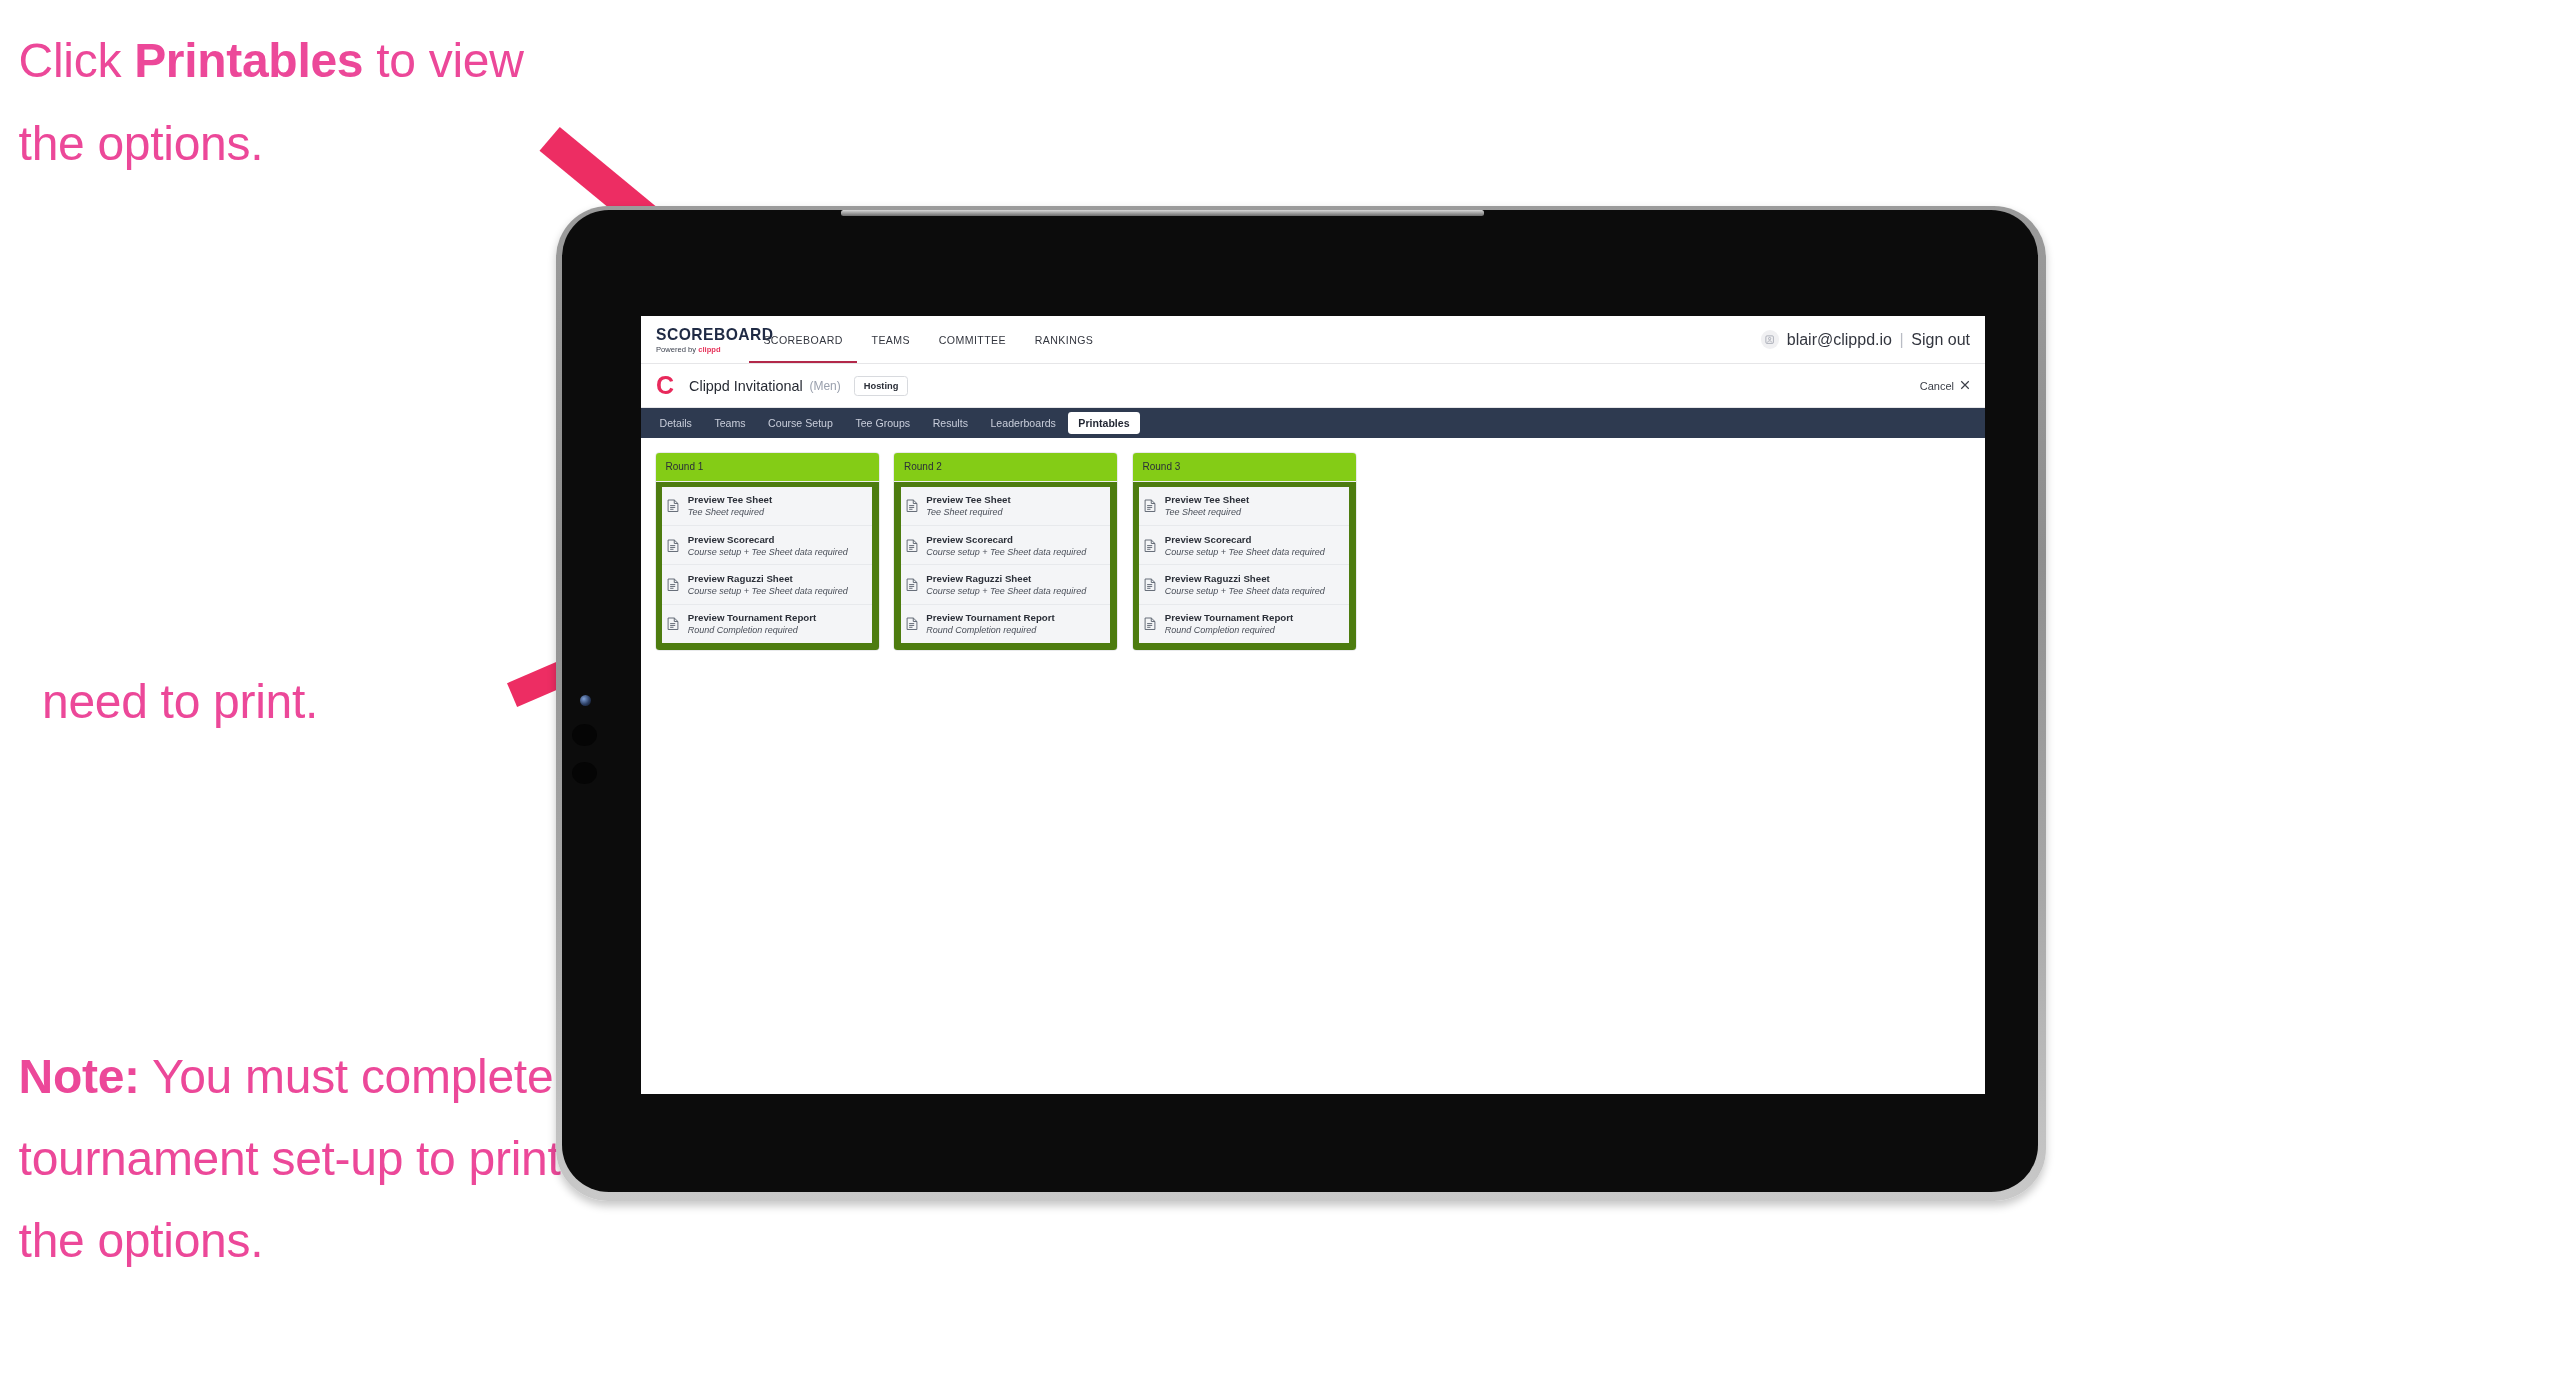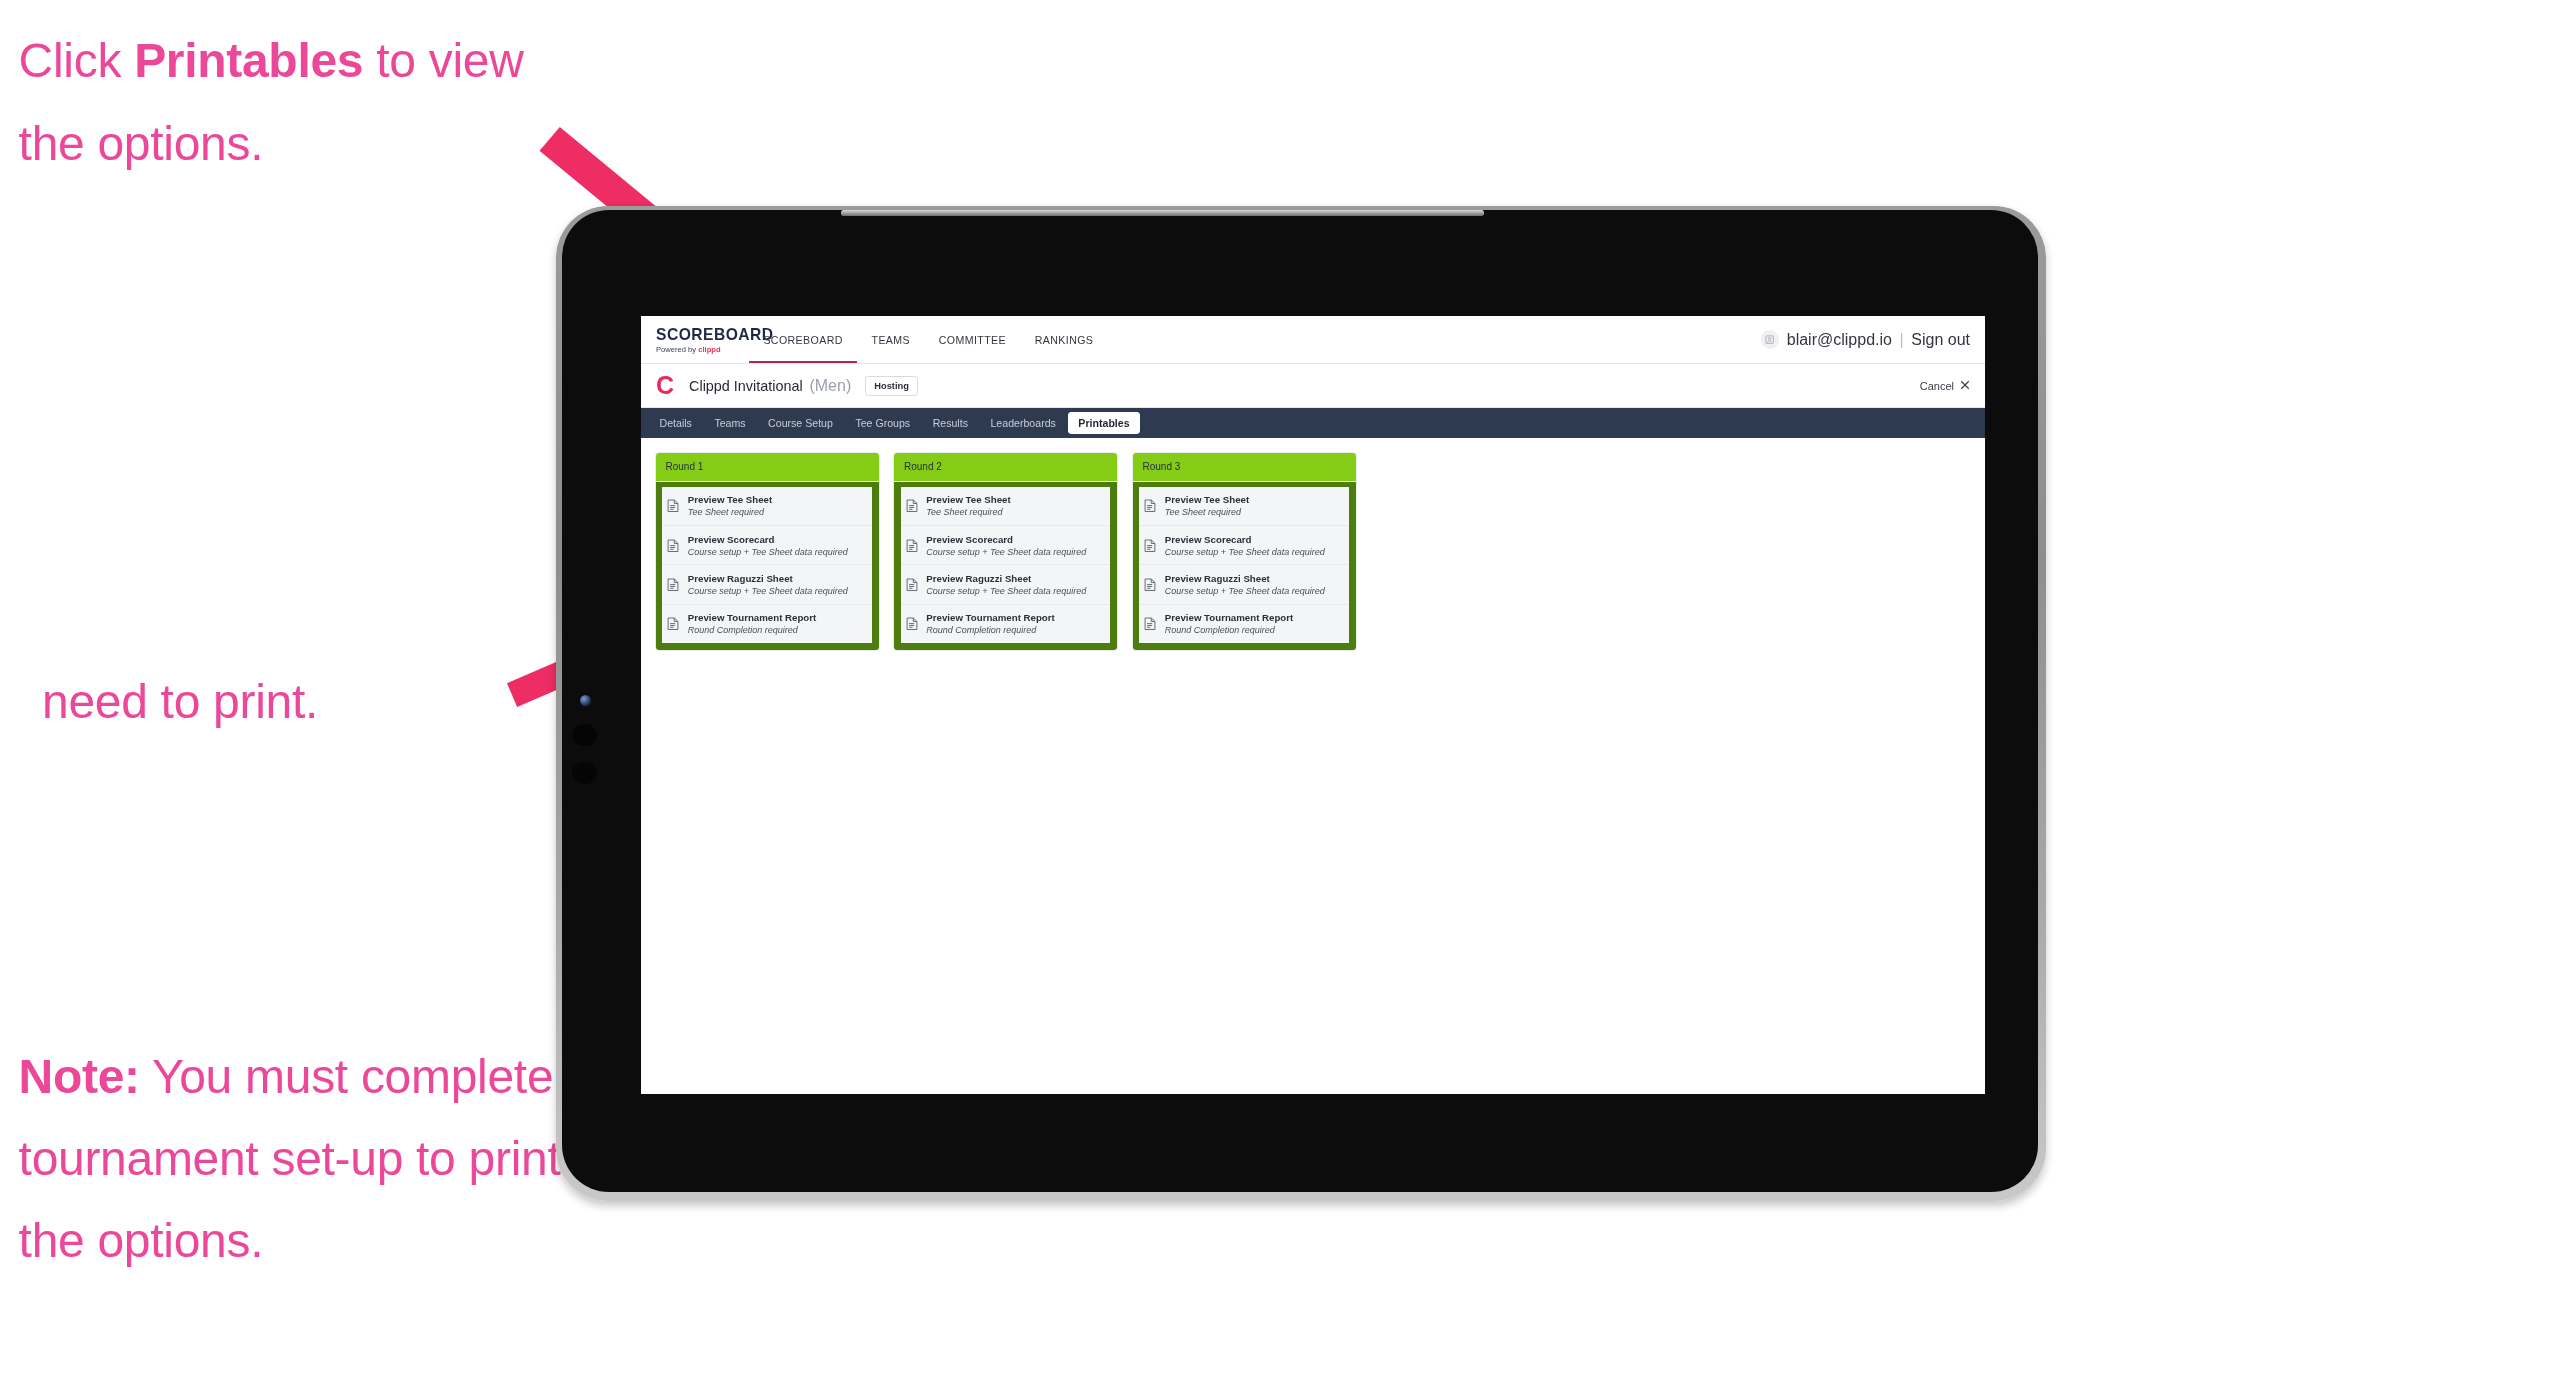--- a/index.html
+++ b/index.html
@@ -214,21 +214,21 @@
     color: #e8295b;
     line-height: 1;
     margin-right: 15px;
   }
   #tourn-name {
     font-size: 14.4px;
     color: #262a33;
     margin-right: 6.8px;
   }
   #tourn-gender {
-    font-size: 16px;
+    font-size: 12px;
     color: #9aa0ad;
     margin-right: 13.5px;
   }
   #hosting-badge {
     border: 0.8px solid #d8dade;
     border-radius: 3.4px;
     padding: 4.2px 8.5px;
     font-size: 9.3px;
     font-weight: 700;
     color: #2a2e37;

